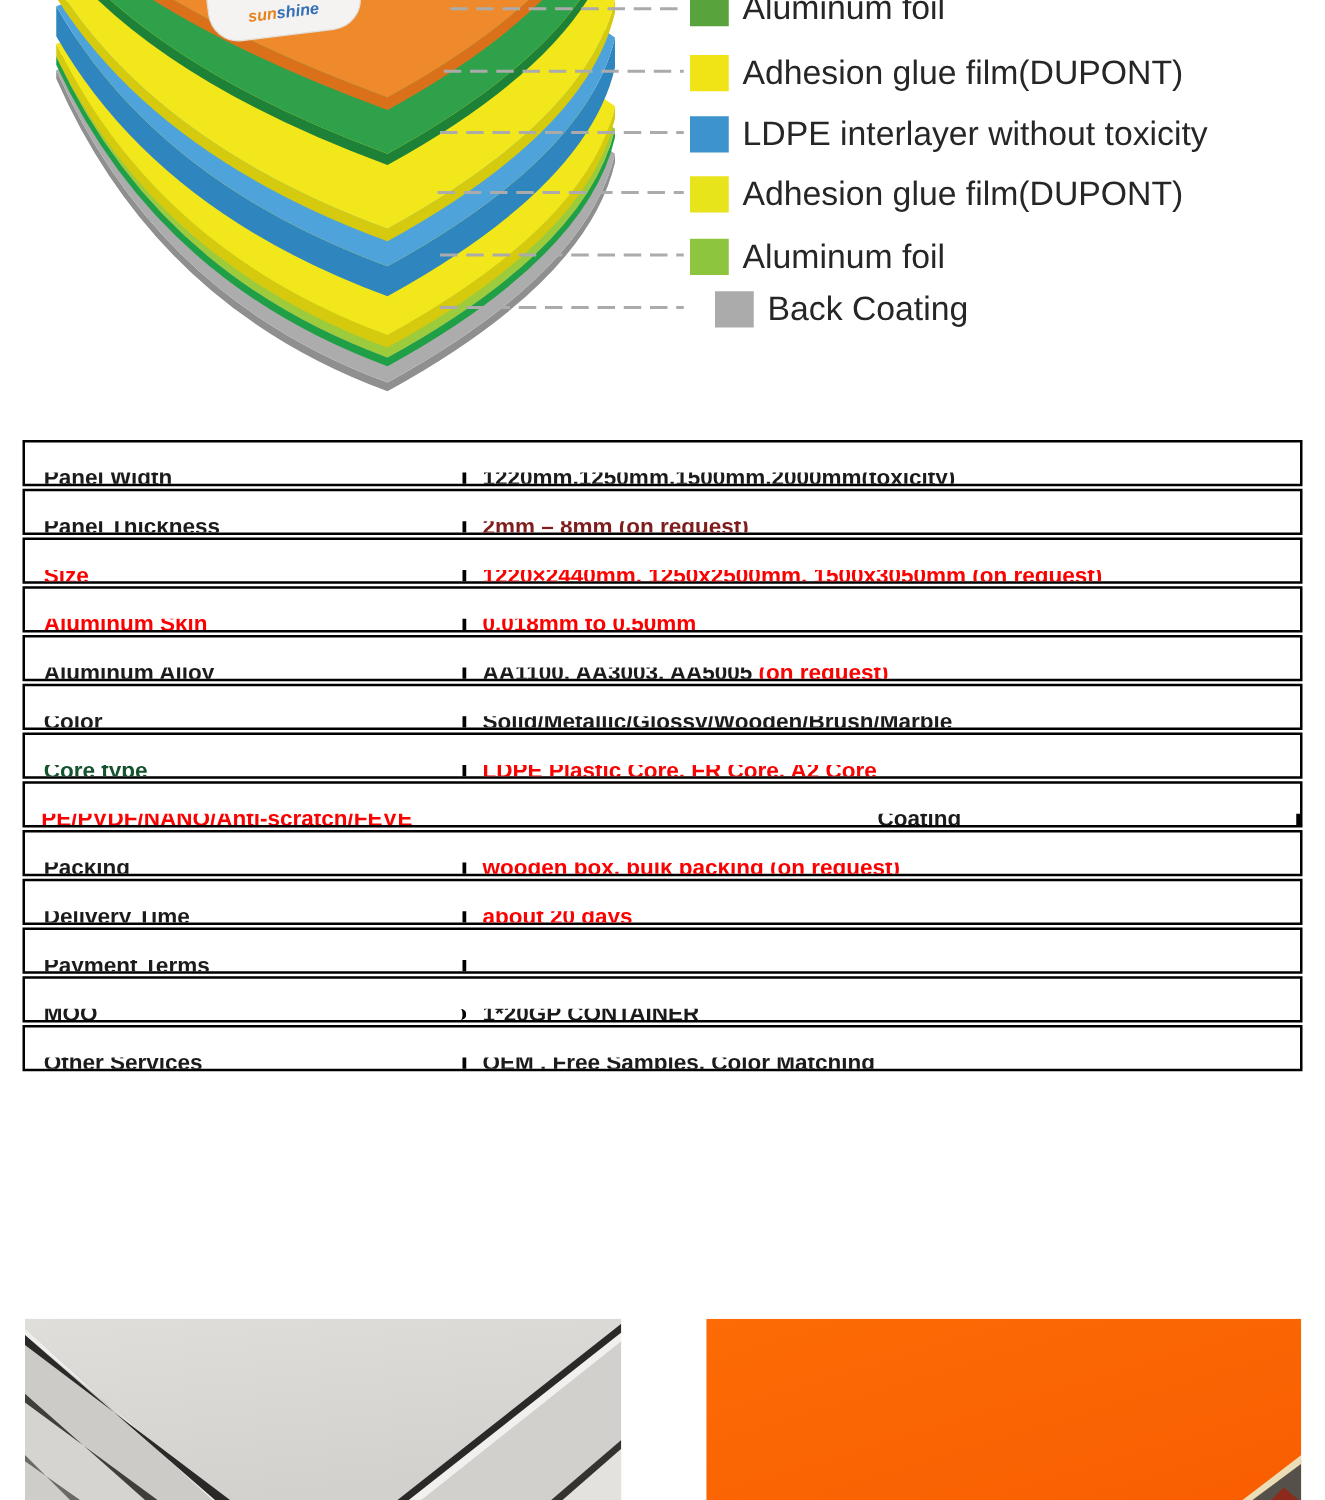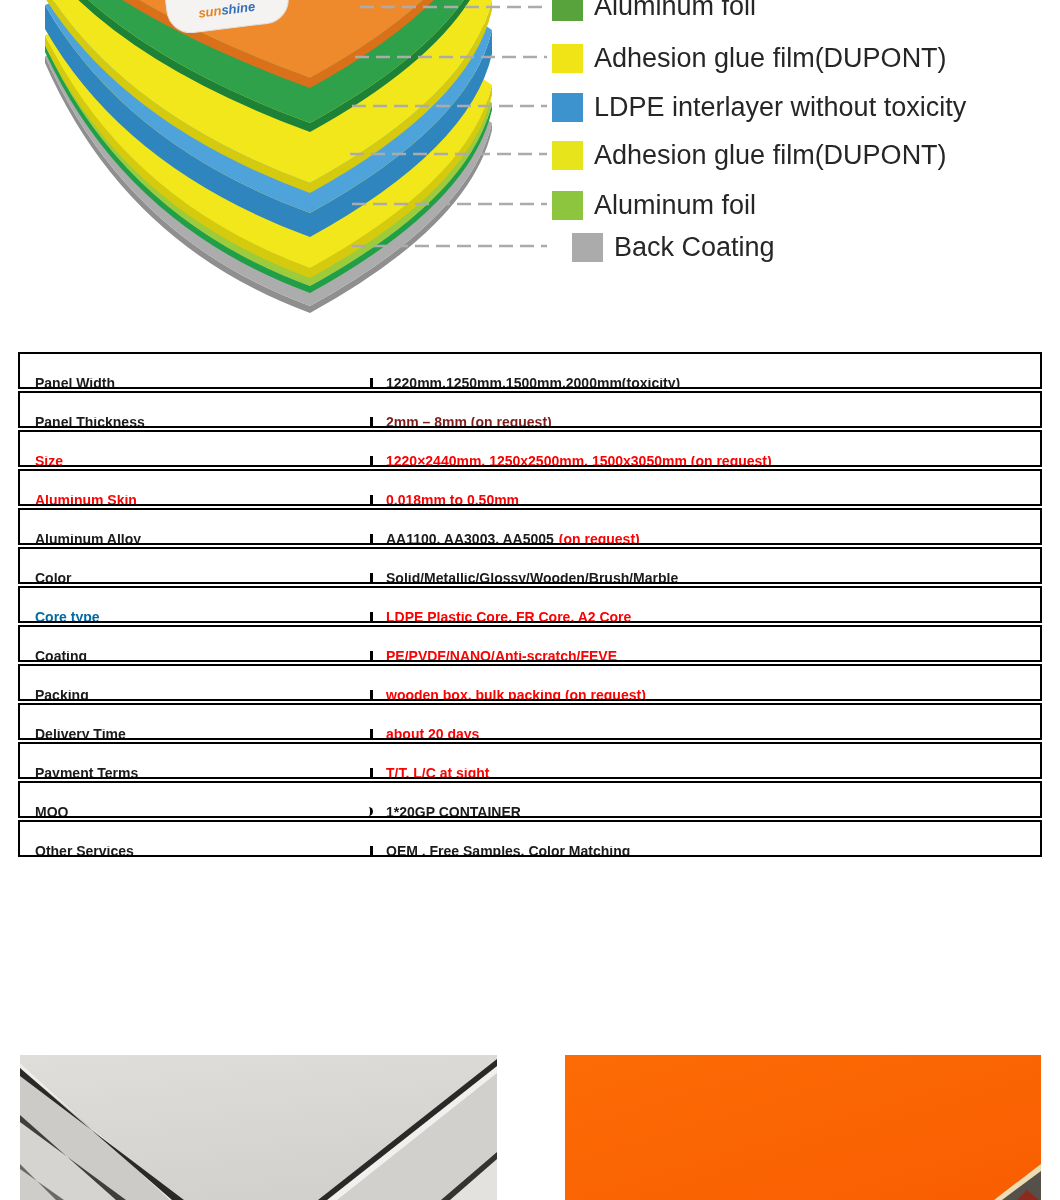--- a/index.html
+++ b/index.html
@@ -11,21 +11,21 @@
   .diagram svg{position:absolute;left:0;top:0;}
   .legend{position:absolute;left:552px;top:0;width:508px;height:335px;}
   .legend-item{position:absolute;left:0;display:flex;align-items:center;height:30px;}
   .legend-item .swatch{width:31px;height:29px;flex:0 0 31px;}
   .legend-item .legend-label{margin-left:11px;font-size:27px;color:#262626;white-space:nowrap;}
 
   
   .spec-table{position:absolute;left:18px;top:352px;width:1024px;}
   .spec-row{display:flex;height:37px;border:2px solid #000;margin-bottom:2px;
             box-sizing:border-box;background:#fff;align-items:stretch;}
-  .cell{display:flex;align-items:center;font-size:14px;font-weight:bold;white-space:nowrap;overflow:hidden;margin-top:24px;}
+  .cell{display:flex;align-items:center;font-size:18px;font-weight:bold;white-space:nowrap;overflow:hidden;margin-top:24px;}
   .label-cell{width:335px;flex:0 0 335px;border-right:3px solid #000;padding-left:15px;box-sizing:content-box;}
   .value-cell{flex:1;padding-left:13px;}
   .value-cell span{margin-right:5px;}
 
   
   .sec-header{position:absolute;left:0;top:900px;width:1060px;height:110px;}
 
   
   .photo{position:absolute;top:1055px;height:145px;}
   .photo-left{left:20px;width:477px;}
@@ -136,48 +136,45 @@
           <span style="color: rgb(251, 2, 2);">(on request)</span>
         </div>
       </div>
       <div class="spec-row">
         <div class="cell label-cell" style="color: rgb(27, 27, 27);">Color</div>
         <div class="cell value-cell">
           <span style="color: rgb(27, 27, 27);">Solid/Metallic/Glossy/Wooden/Brush/Marble</span>
         </div>
       </div>
       <div class="spec-row">
-        <div class="cell label-cell" style="color: #0369a1;">Core type</div>
+        <div class="cell label-cell" style="color: #14532d;">Core type</div>
         <div class="cell value-cell">
           <span style="color: rgb(251, 2, 2);">LDPE Plastic Core, FR Core, A2 Core</span>
         </div>
       </div>
       <div class="spec-row">
+        <div class="cell value-cell">
+          <span style="color: rgb(251, 2, 2);">PE/PVDF/NANO/Anti-scratch/FEVE</span>
+        </div>
         <div class="cell label-cell" style="color: rgb(27, 27, 27);">Coating</div>
-        <div class="cell value-cell">
-          <span style="color: rgb(251, 2, 2);">PE/PVDF/NANO/Anti-scratch/FEVE</span>
-        </div>
       </div>
       <div class="spec-row">
         <div class="cell label-cell" style="color: rgb(27, 27, 27);">Packing</div>
         <div class="cell value-cell">
           <span style="color: rgb(251, 2, 2);">wooden box, bulk packing (on request)</span>
         </div>
       </div>
       <div class="spec-row">
         <div class="cell label-cell" style="color: rgb(27, 27, 27);">Delivery Time</div>
         <div class="cell value-cell">
           <span style="color: rgb(251, 2, 2);">about 20 days</span>
         </div>
       </div>
       <div class="spec-row">
         <div class="cell label-cell" style="color: rgb(27, 27, 27);">Payment Terms</div>
-        <div class="cell value-cell">
-          <span style="color: rgb(251, 2, 2);">T/T, L/C at sight</span>
-        </div>
       </div>
       <div class="spec-row">
         <div class="cell label-cell" style="color: rgb(27, 27, 27); border-radius: 13px;">MOQ</div>
         <div class="cell value-cell">
           <span style="color: rgb(27, 27, 27);">1*20GP CONTAINER</span>
         </div>
       </div>
       <div class="spec-row">
         <div class="cell label-cell" style="color: rgb(27, 27, 27);">Other Services</div>
         <div class="cell value-cell">

